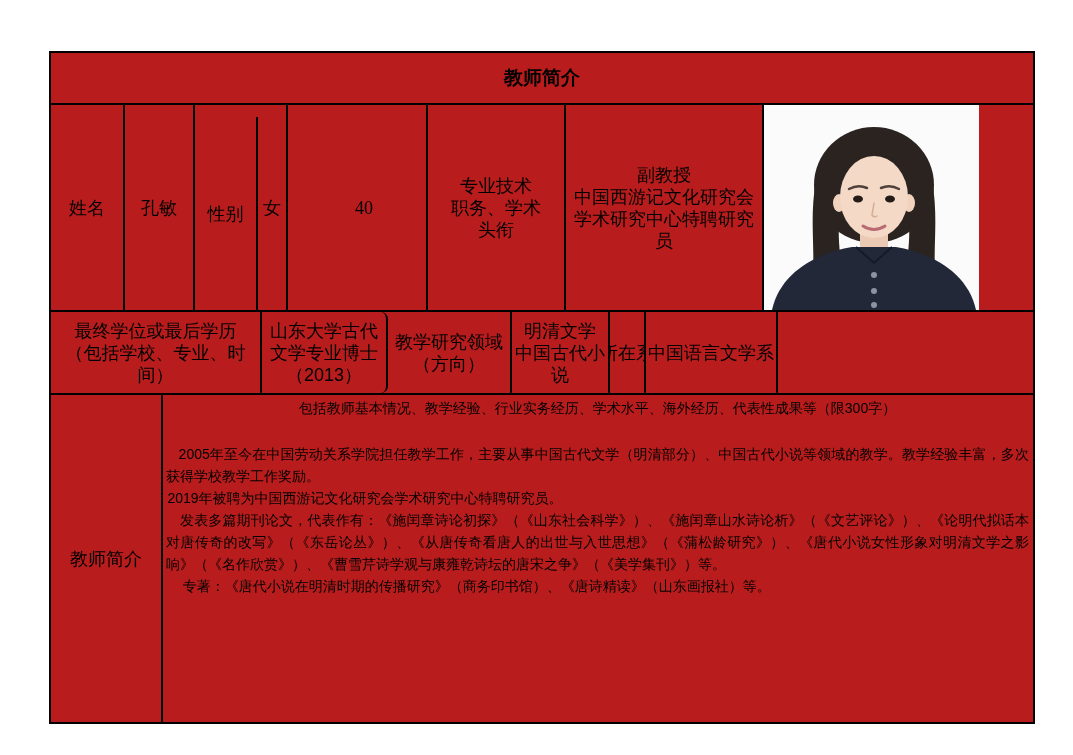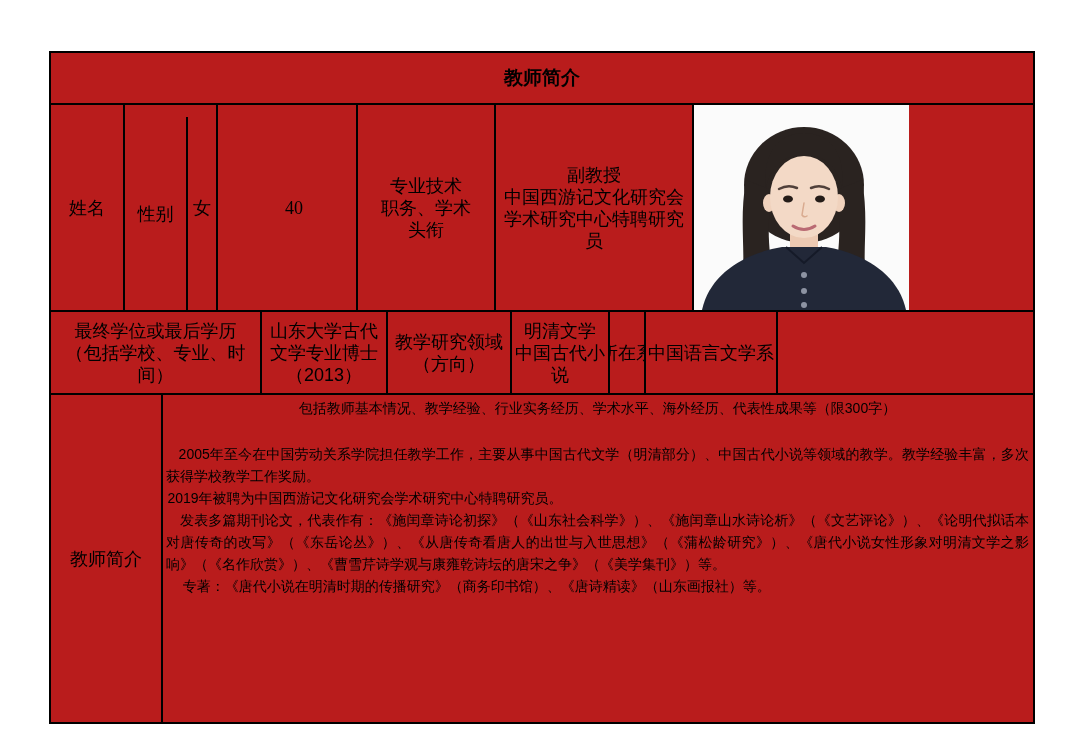--- a/index.html
+++ b/index.html
@@ -37,21 +37,21 @@
   .c-gender-l{width:63px;margin-top:12px;}
   .c-gender-v{width:30px;}
   .c-age-l{width:62px;}
   .c-age-v{width:140px;padding-left:17px;}
   .c-title-l{width:138px;}
   .c-title-v{width:198px;}
   .c-photo{width:215px;padding:0;align-items:stretch;}
   .c-photo svg{display:block;width:100%;height:100%;}
   
   .c-degree-l{width:211px;}
-  .c-degree-v{width:126px;}
+  .c-degree-v{width:126px;border-radius:7px;}
   .c-field-l{width:124px;}
   .c-field-v{width:98px;}
   .c-dept-l{width:36px;padding:2px 1px;}
   .c-dept-v{width:132px;padding:14px 2px;}
   .c-edu-sp{width:231px;}
   
   .c-bio-l{width:112px;}
   .c-bio-v{
     width:870px;display:block;text-align:left;
     padding:2px 4px 2px 3px;font-size:14px;line-height:22px;
@@ -67,20 +67,21 @@
 <body>
 
 <div class="doc-table">
 
   <div class="trow r-title">
     <div class="cell title-cell">教师简介</div>
   </div>
 
   <div class="trow r-basic">
     <div class="cell c-name-l">姓名</div>
+    <div class="cell c-name-v nw">孔敏</div>
     <div class="cell c-gender-l">性别</div>
     <div class="cell c-gender-v">女</div>
     <div class="cell c-age-v serif">40</div>
     <div class="cell c-title-l ml">专业技术
 职务、学术
 头衔</div>
     <div class="cell c-title-v ml">副教授
 中国西游记文化研究会
 学术研究中心特聘研究
 员</div>

